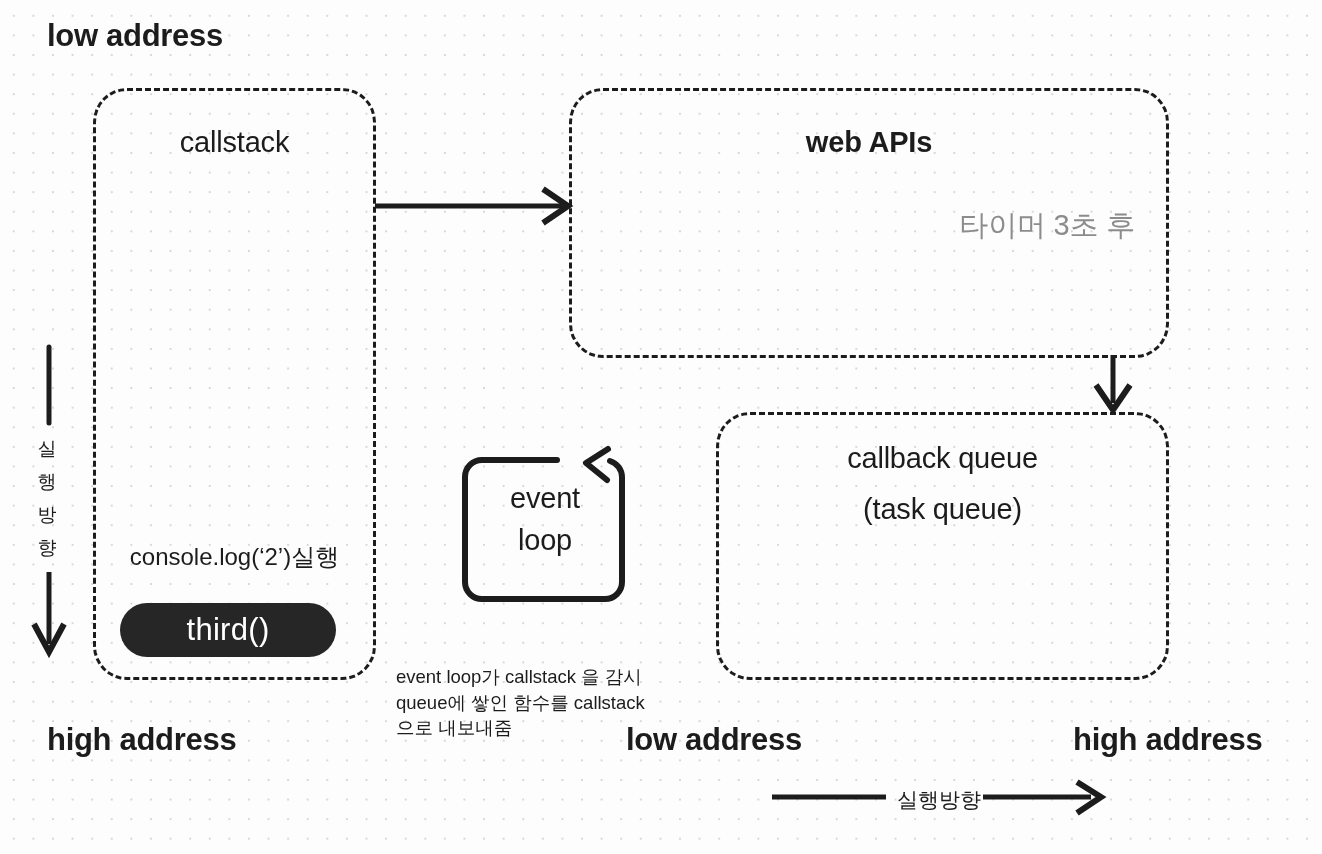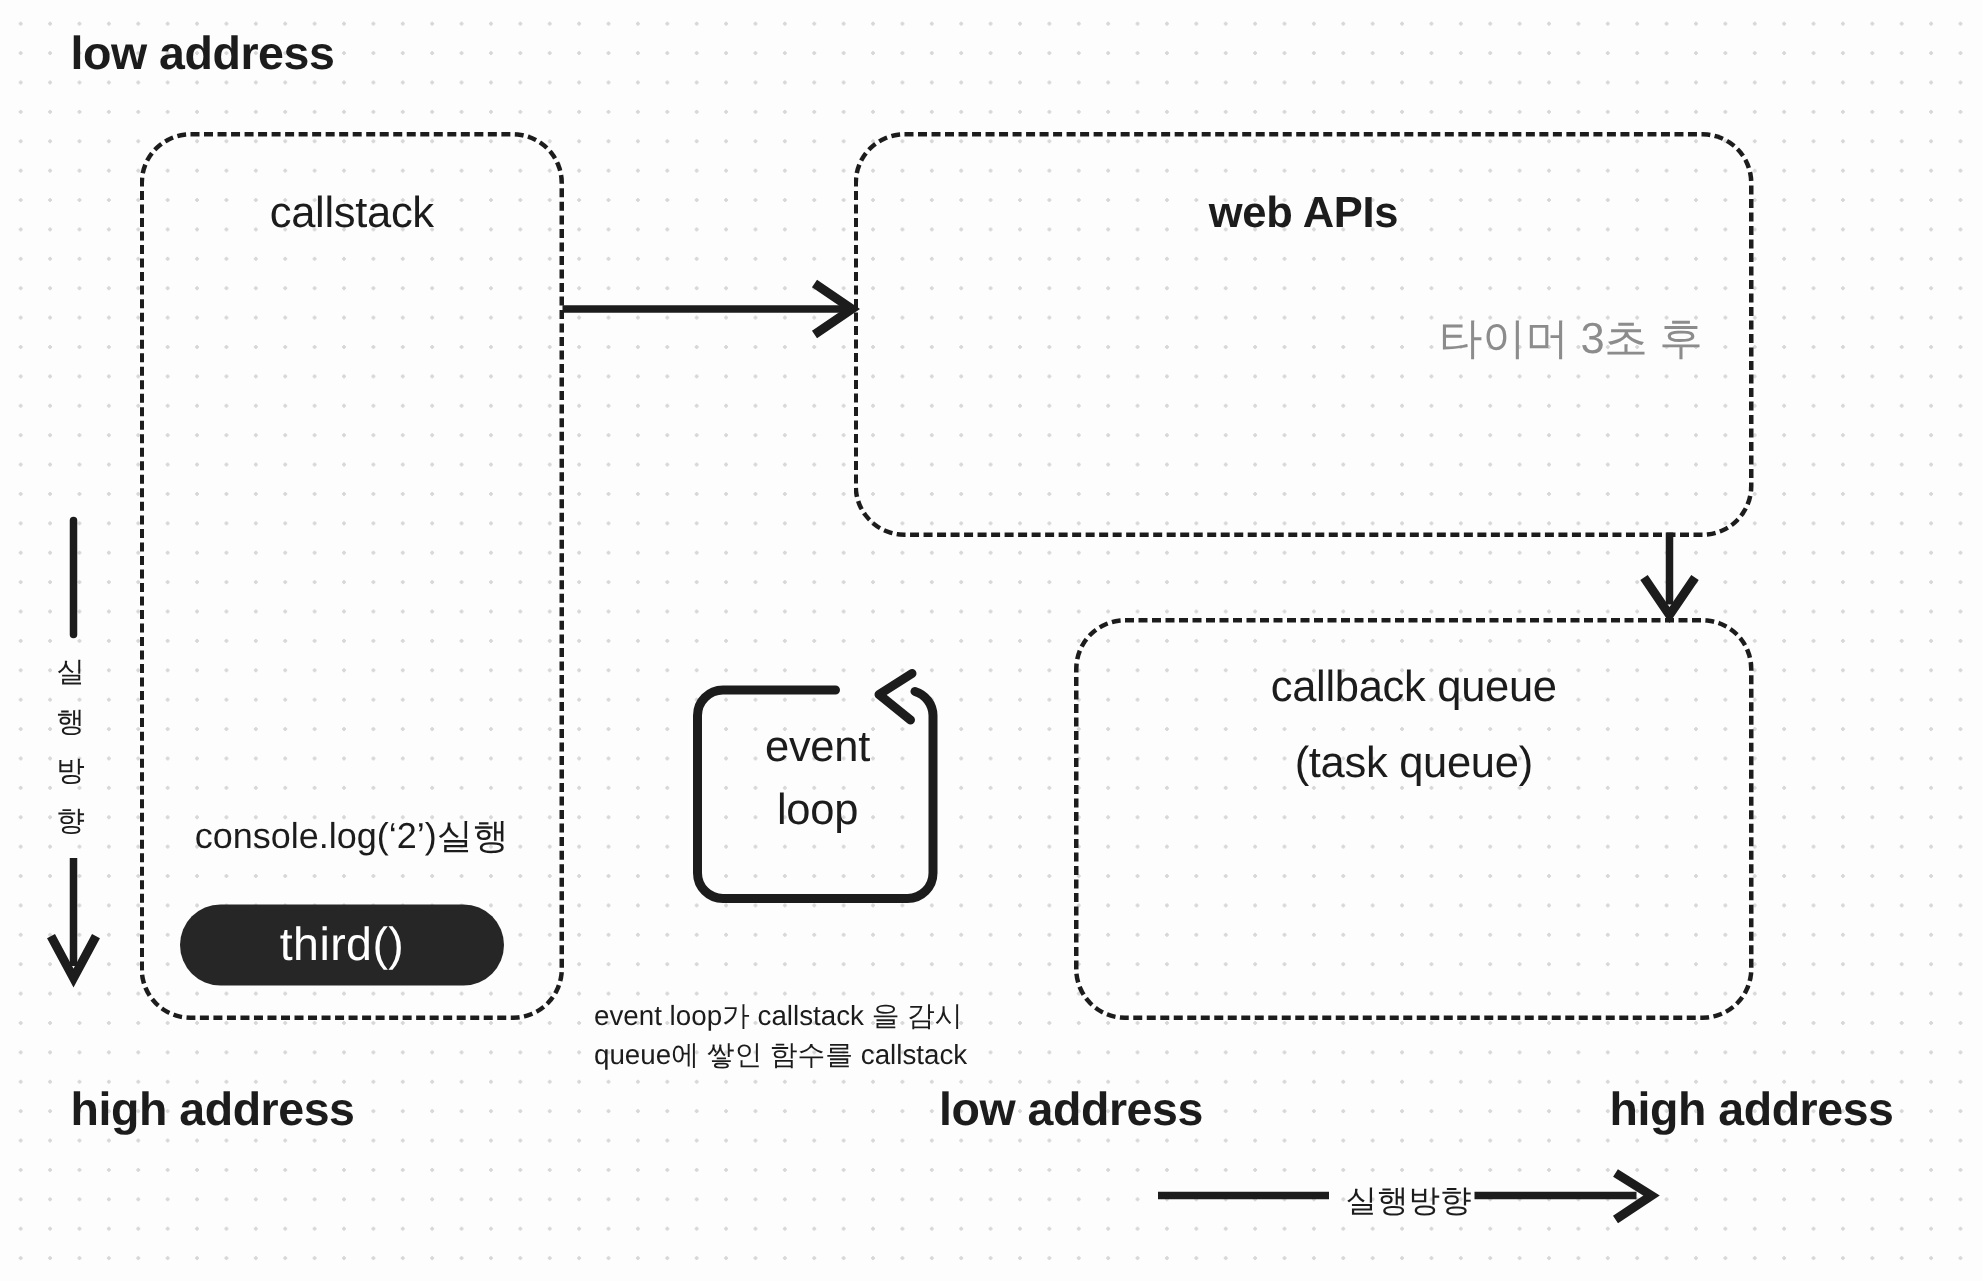--- a/index.html
+++ b/index.html
@@ -168,20 +168,21 @@
       <polyline points="148,2 126,16 147,33" fill="none" stroke="#1c1c1c" stroke-width="6" stroke-linecap="round" stroke-linejoin="round"></polyline>
     </svg>
   </div>
 
   <div class="abs el-label" style="left:460px; top:522px; width:170px;">loop</div>
   <div class="abs el-label" style="left:460px; top:480px; width:170px;">event</div>
 
   <div class="abs caption-block" style="left:396px; top:649px;margin-top:15px;">
     <div>event loop가 callstack 을 감시</div>
     <div>queue에 쌓인 함수를 callstack</div>
+    <div>으로 내보내줌</div>
   </div>
 
   <div class="abs" style="left:33px; top:347px;">
     <svg width="32" height="78" viewBox="0 0 32 78">
       <line x1="16" y1="0" x2="16" y2="76" stroke="#1c1c1c" stroke-width="5" stroke-linecap="round"></line>
     </svg>
   </div>
 
   <div class="abs vert-text" style="left:36px; top:432px;">
     <div>실</div>

